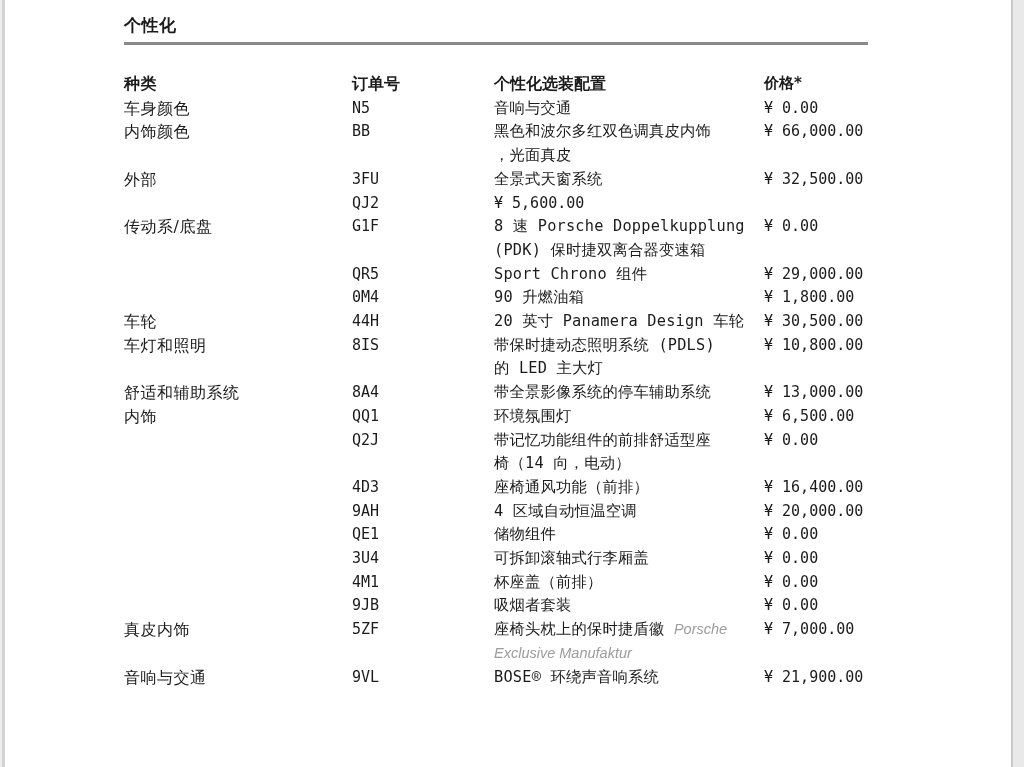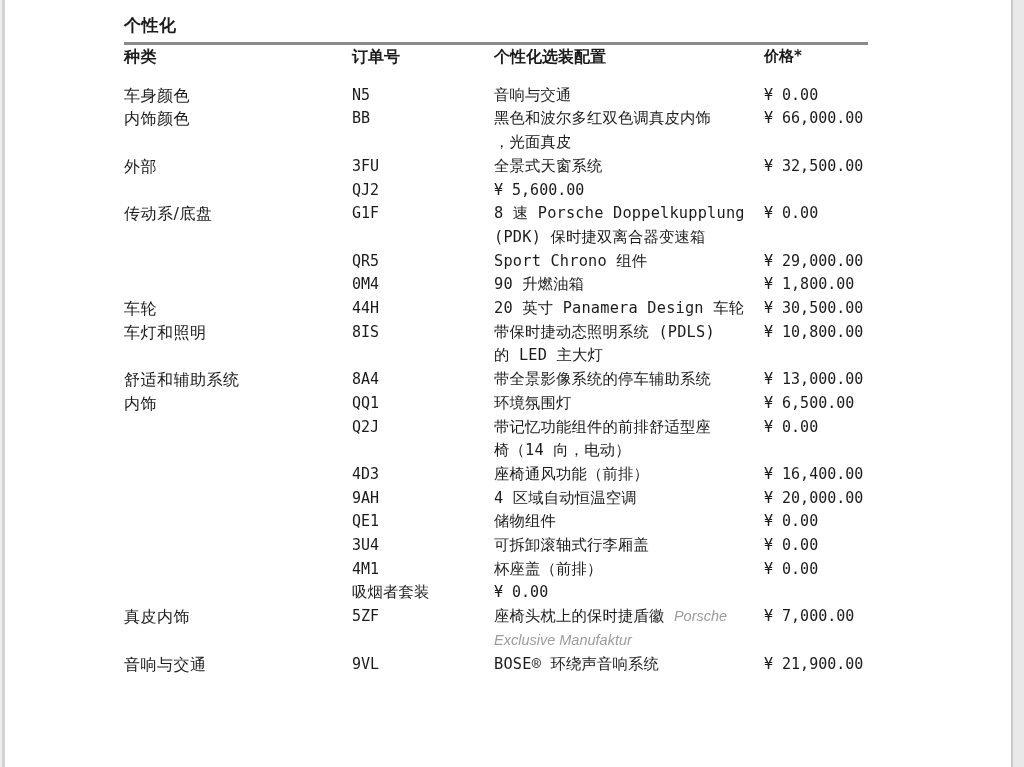--- a/index.html
+++ b/index.html
@@ -47,27 +47,28 @@
     width: 100%;
   }
 
   .grid {
     display: grid;
     grid-template-columns: 228px 142px 270px 1fr;
     align-items: start;
   }
 
   .header-row {
+    margin-top: 27px;
     font-weight: bold;
     font-size: 16px;
     line-height: 23.7px;
   }
   .header-row .price { font-family: "DejaVu Sans", sans-serif; }
 
-  .rows { margin-top: 15px; }
+  .rows { margin-top: 1px; }
 
   .col { line-height: 23.7px; }
 
   .cat  { font-size: 16px; letter-spacing: 0.5px; }
   .code { font-family: "DejaVu Sans Mono", monospace; font-size: 15px; }
   .cfg  { font-family: "DejaVu Sans Mono", monospace; font-size: 15.3px; white-space: pre-line; letter-spacing: 0.2px; }
   .price {
     font-family: "DejaVu Sans Mono", monospace;
     font-size: 15px;
     text-align: left;
@@ -201,20 +202,21 @@
           <div class="col price">¥ 0.00</div>
         </div>
         <div class="grid row">
           <div class="col cat"></div>
           <div class="col code">4M1</div>
           <div class="col cfg"><span>杯座盖（前排）</span></div>
           <div class="col price">¥ 0.00</div>
         </div>
         <div class="grid row">
           <div class="col cat"></div>
+          <div class="col code">9JB</div>
           <div class="col cfg"><span>吸烟者套装</span></div>
           <div class="col price">¥ 0.00</div>
         </div>
         <div class="grid row">
           <div class="col cat">真皮内饰</div>
           <div class="col code">5ZF</div>
           <div class="col cfg"><span>座椅头枕上的保时捷盾徽</span> <span class="note">Porsche Exclusive Manufaktur</span></div>
           <div class="col price">¥ 7,000.00</div>
         </div>
         <div class="grid row">

